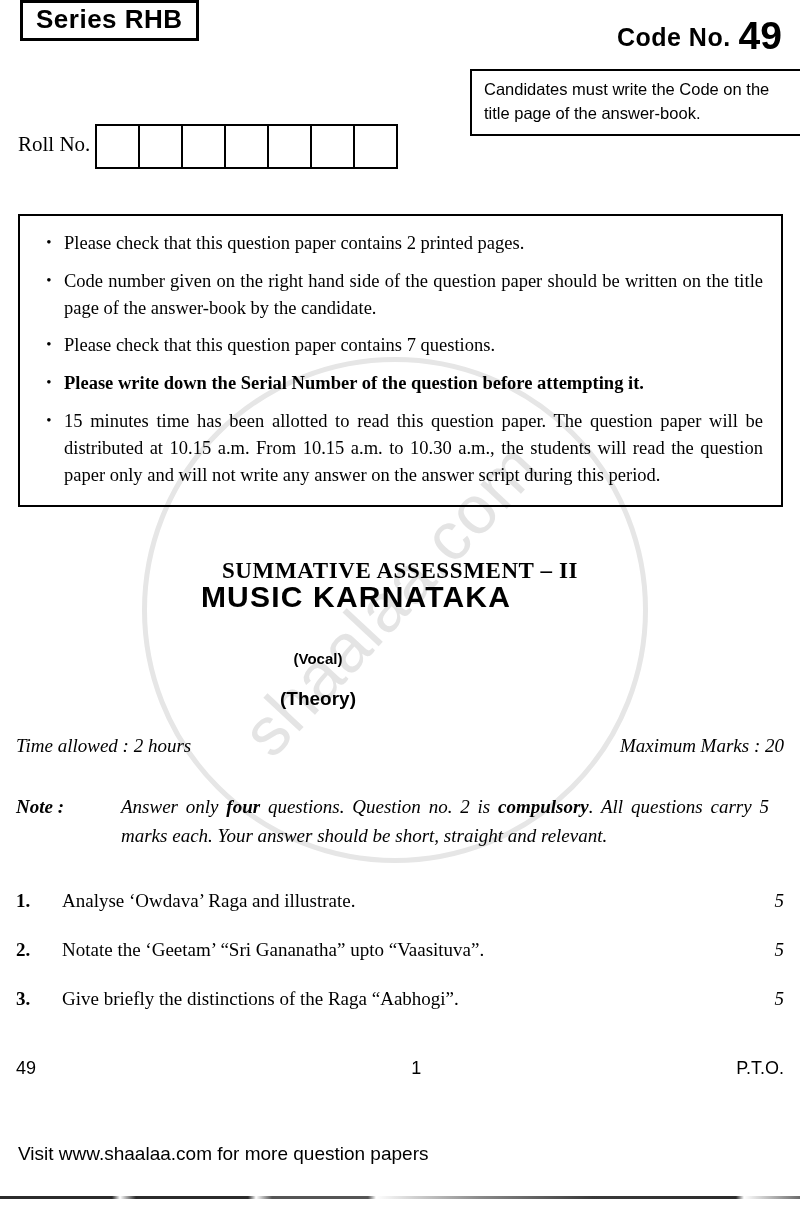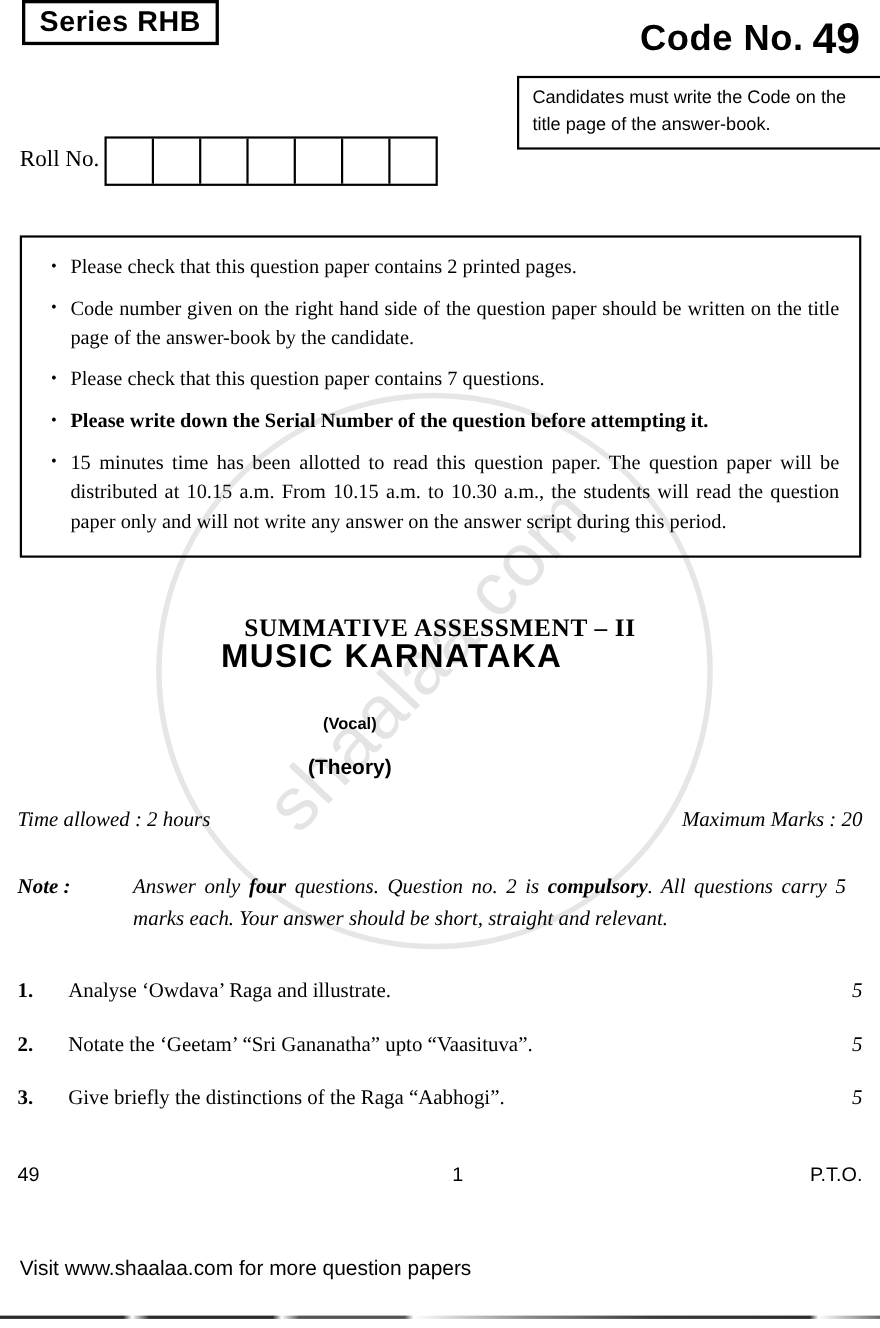--- a/index.html
+++ b/index.html
@@ -65,21 +65,21 @@
   }
   #code-no {
     position: absolute;
     right: 18px;
     top: 14px;
     font-family: "Liberation Sans", sans-serif;
     font-weight: bold;
     white-space: nowrap;
   }
   #code-no .cw {
-    font-size: 33px;
+    font-size: 25px;
     letter-spacing: 0.5px;
   }
   #code-no .cv {
     font-size: 39px;
     letter-spacing: 0px;
     margin-left: 8px;
     vertical-align: -3px;
   }
   #candidates-box {
     position: absolute;

